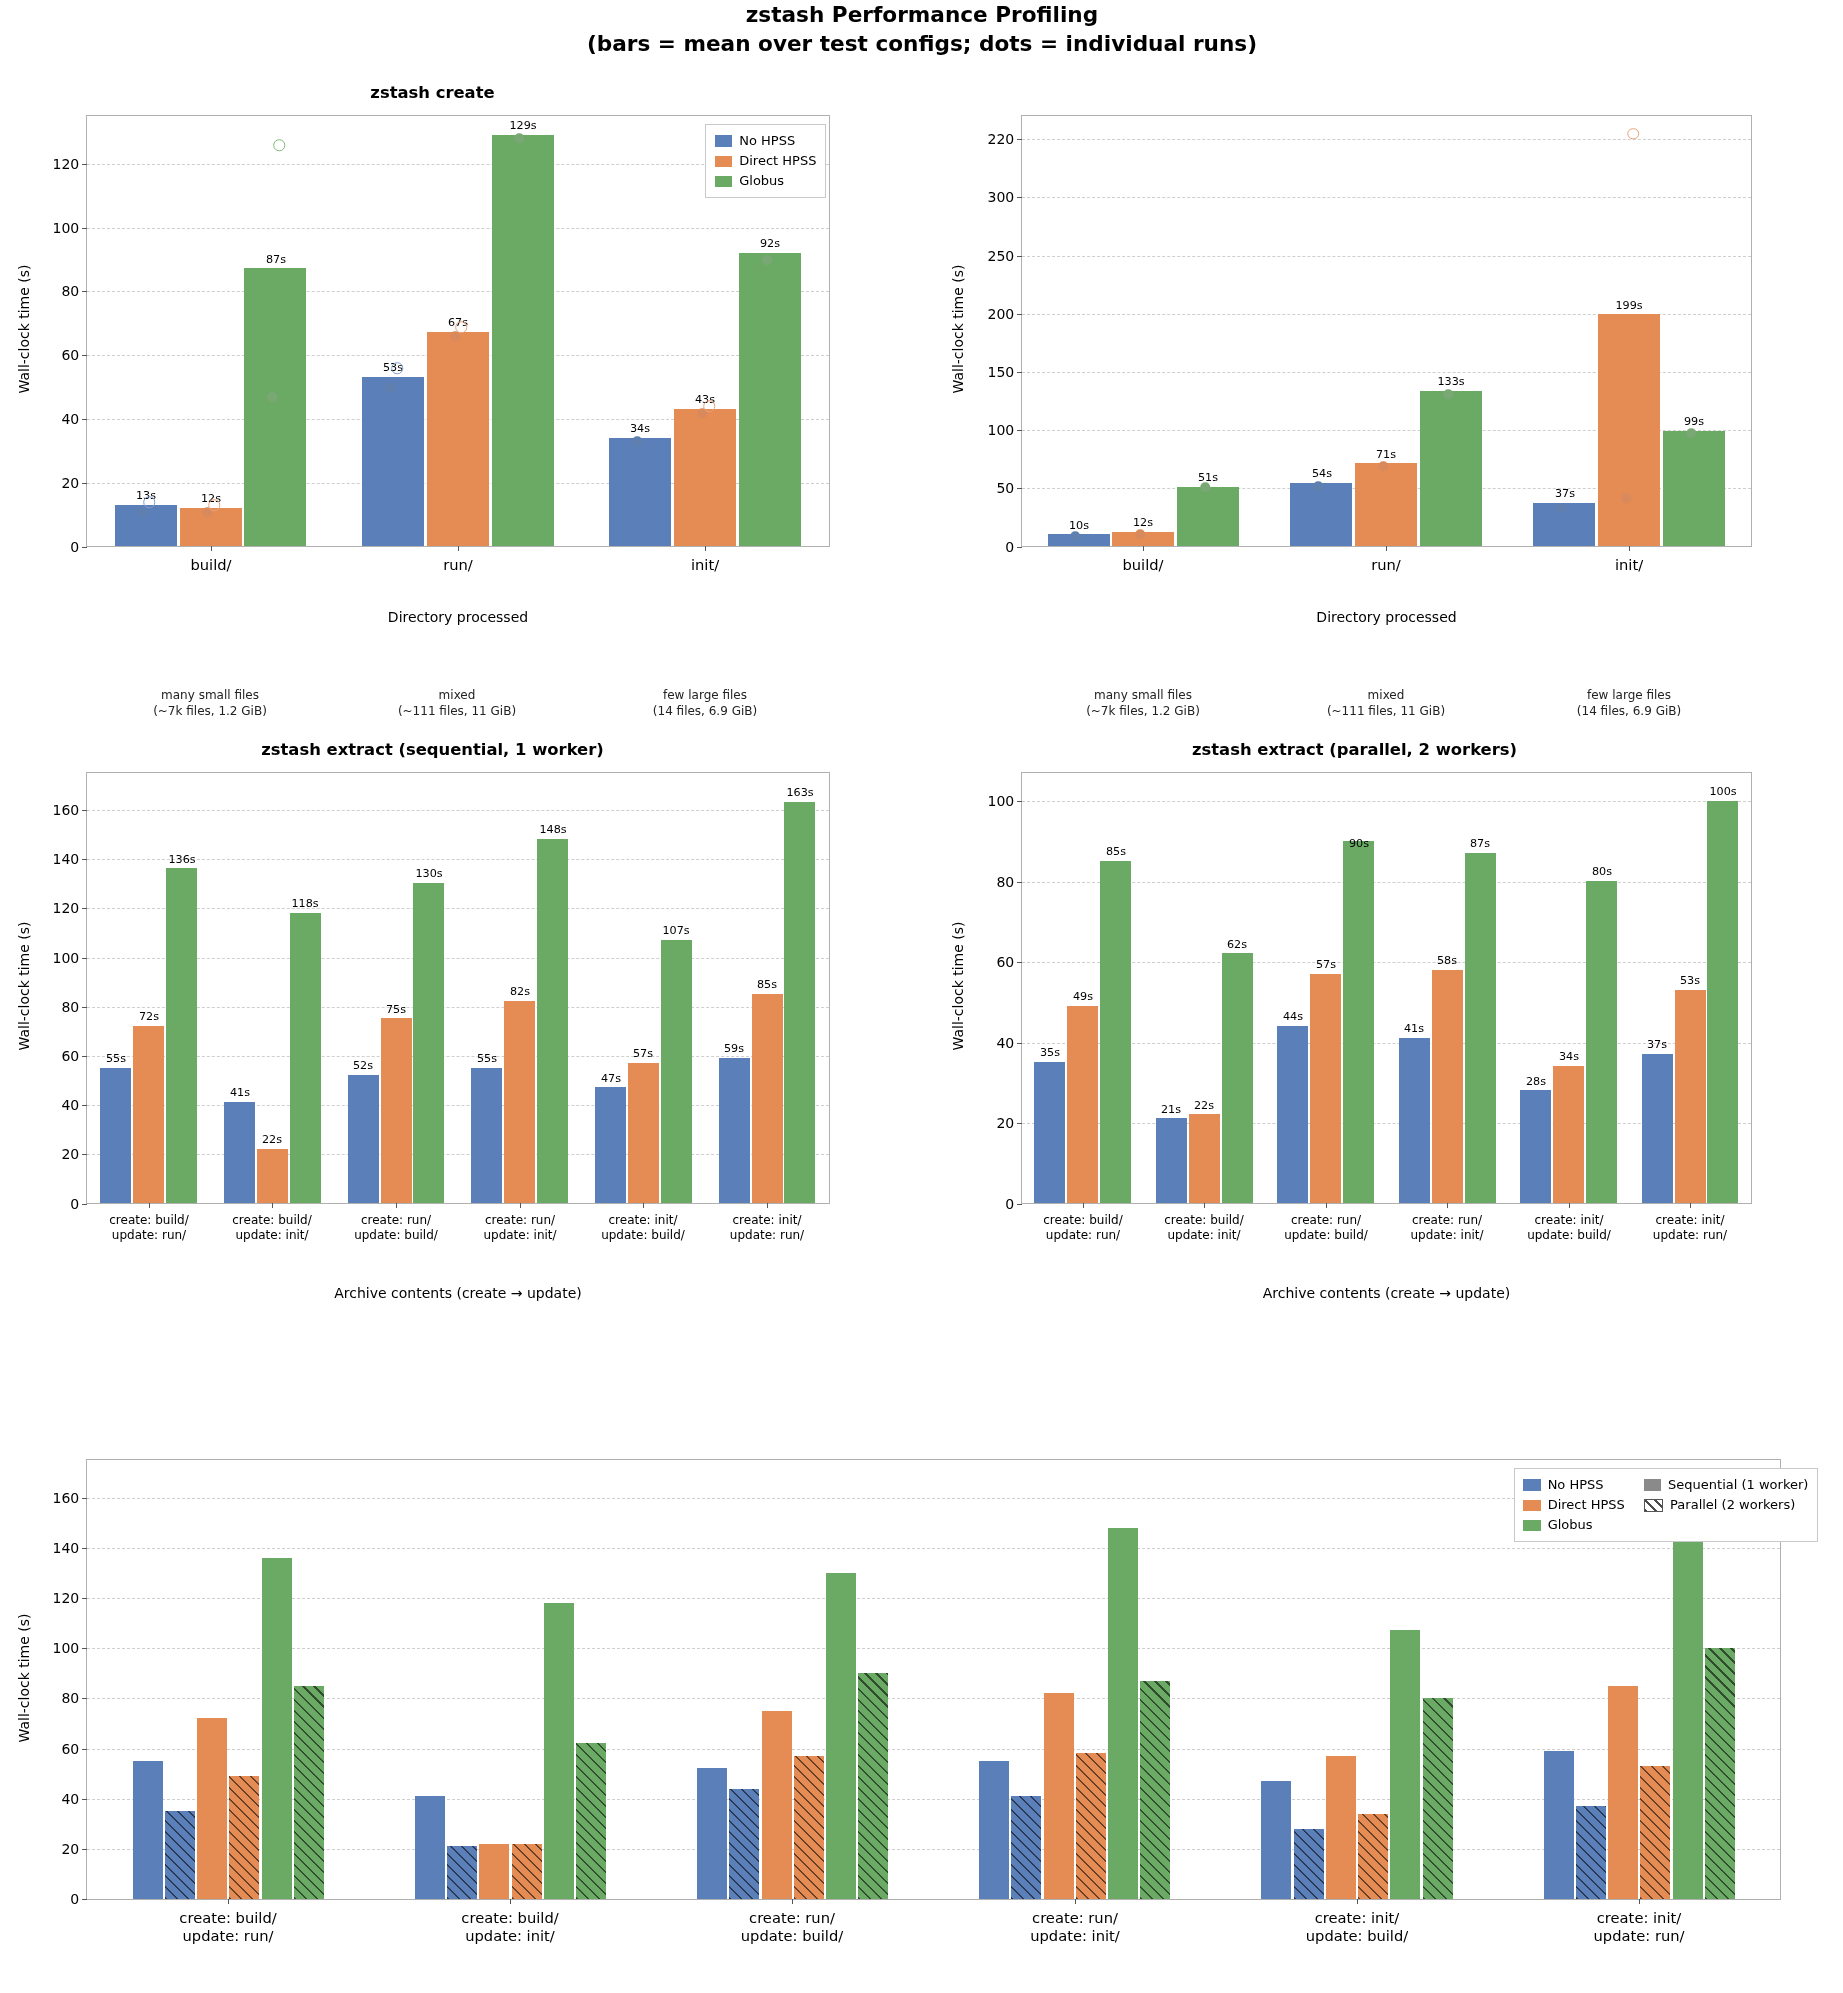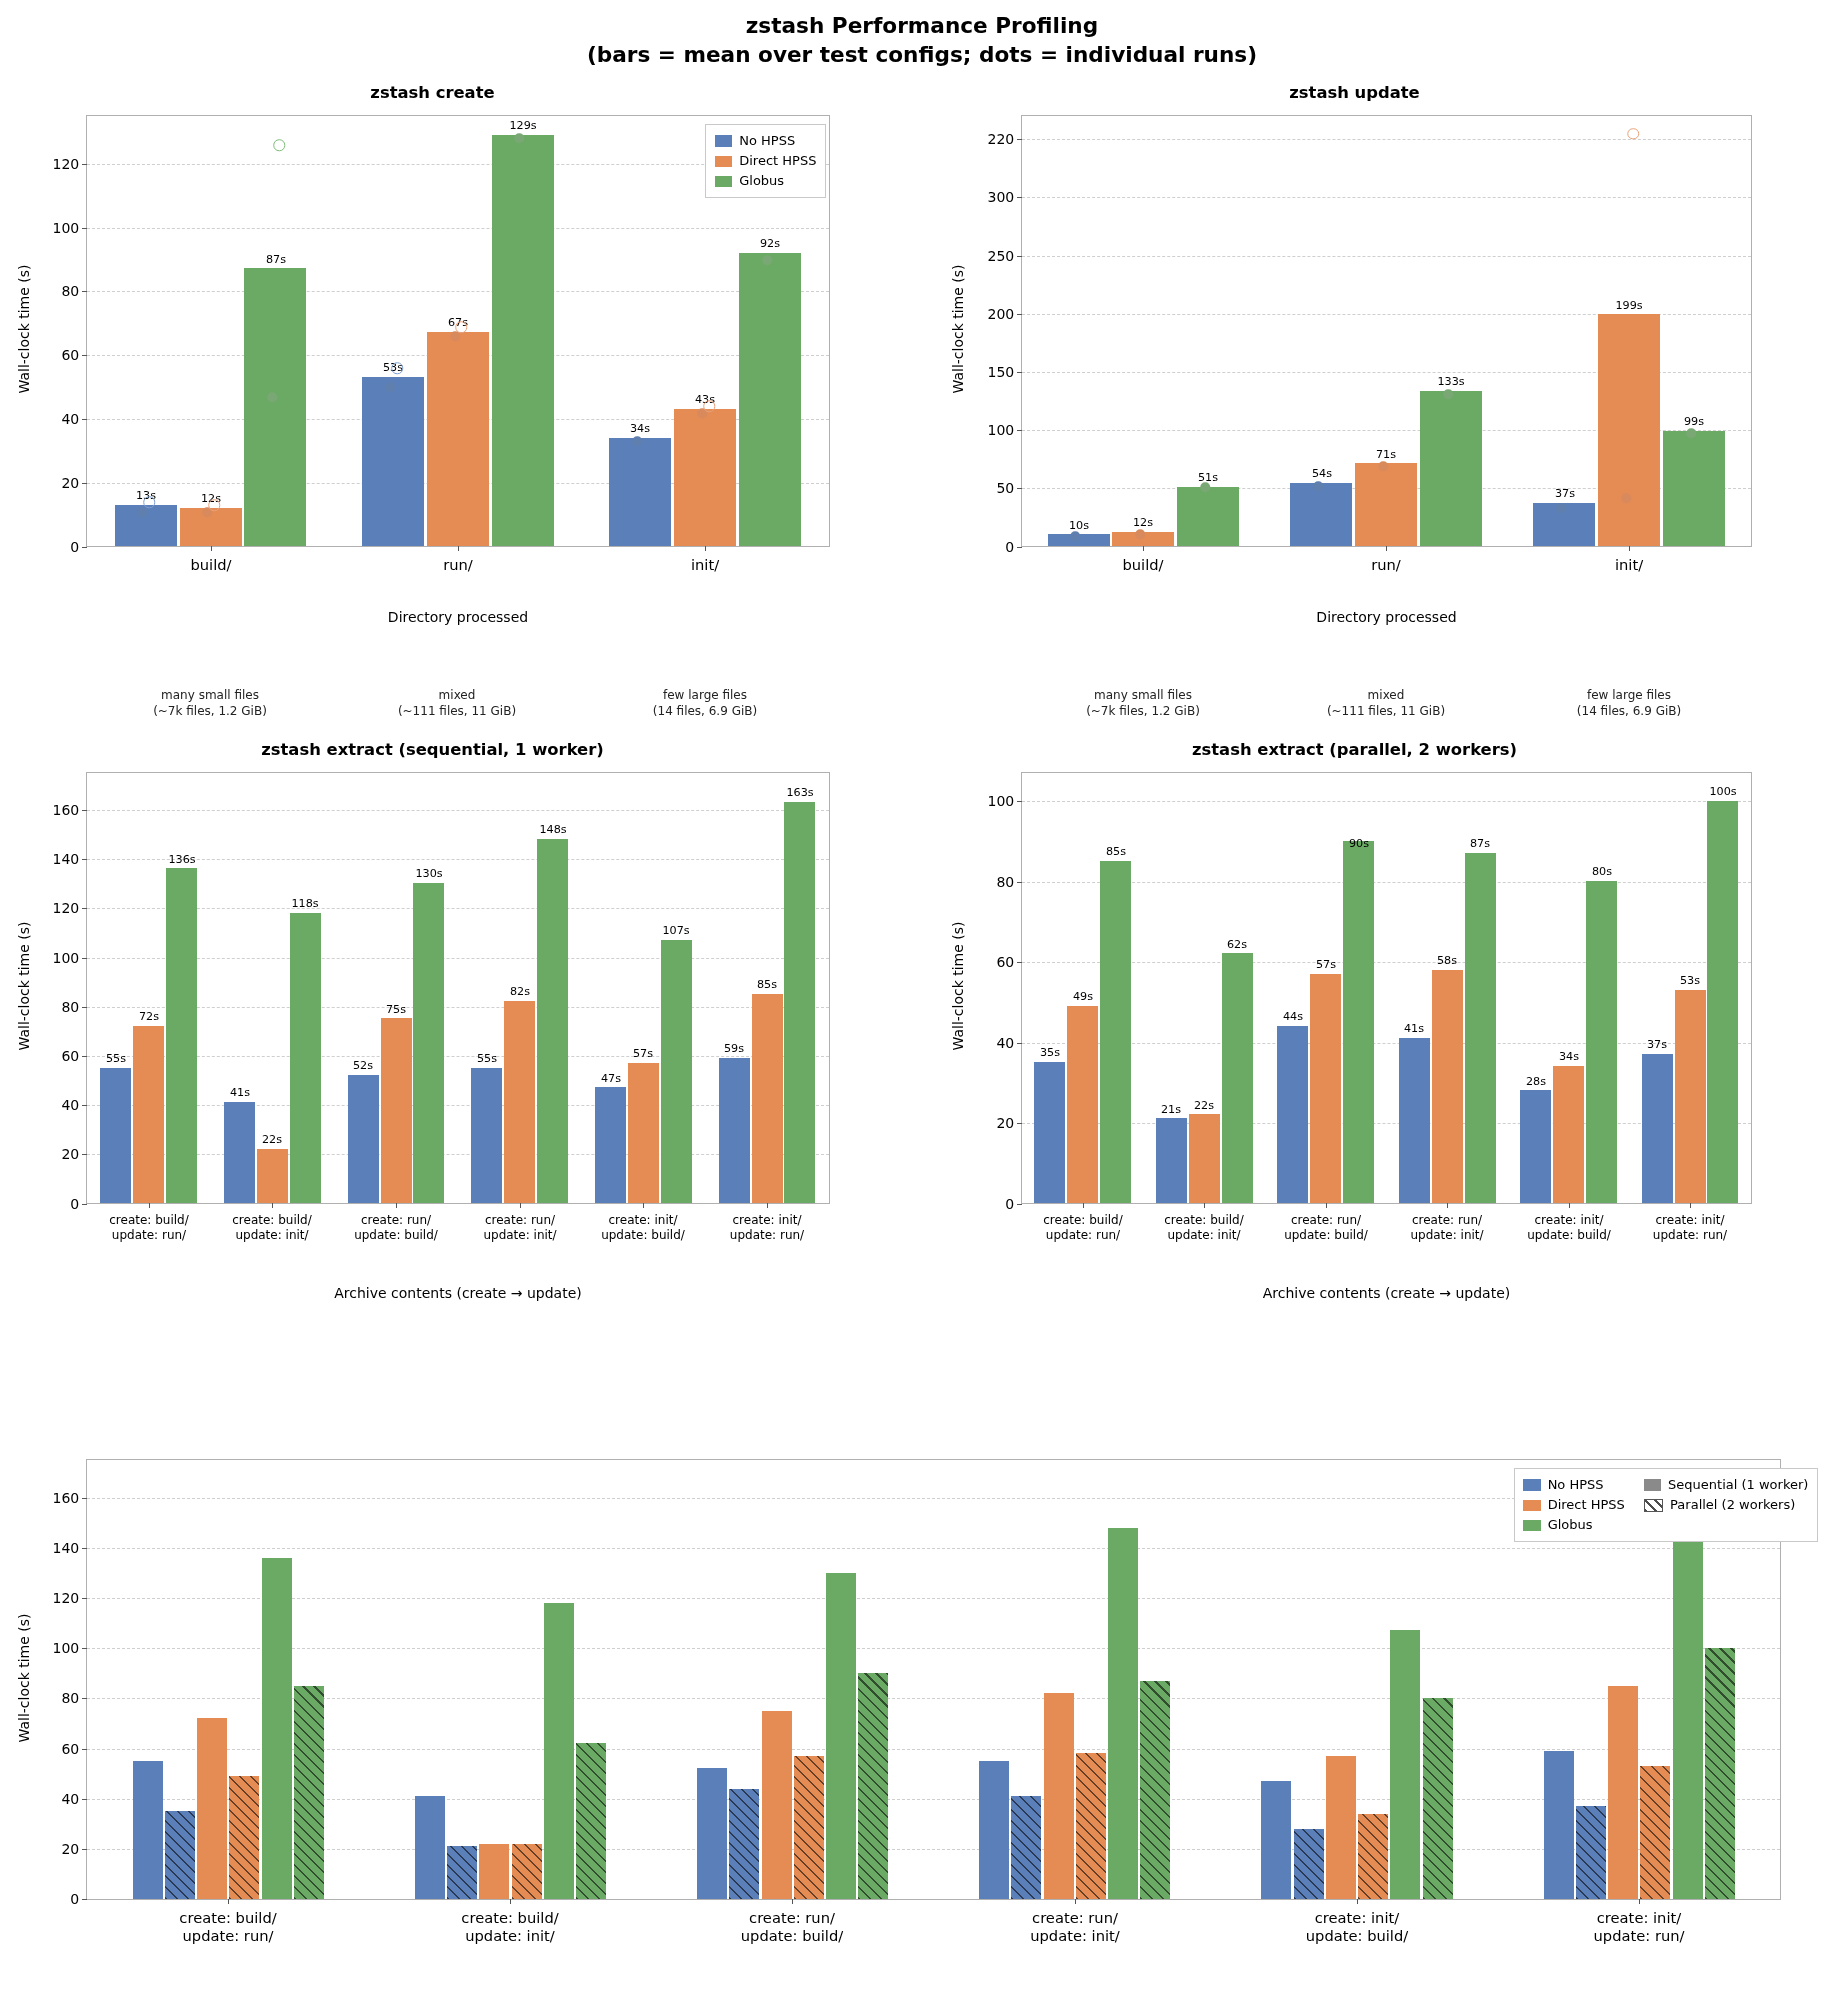--- a/index.html
+++ b/index.html
@@ -5,21 +5,21 @@
   html,body{margin:0;padding:0;}
   body{
     width:1844px;
     background:#ffffff;
     font-family:"DejaVu Sans", sans-serif;
     color:#000000;
   }
   .page{position:relative;width:1844px;height:1993px;}
 
   .suptitle{
-    position:absolute;top:11px;left:0;width:1844px;text-align:center;
+    position:absolute;top:0;left:0;width:1844px;text-align:center;
     font-size:21.6px;font-weight:bold;line-height:1.35;
   }
 
   
   .panel{position:absolute;}
   .panel .title{
     position:absolute;left:0;width:100%;text-align:center;
     font-size:16.4px;font-weight:bold;line-height:1.3;
   }
   .plot{
@@ -175,21 +175,20 @@
     </div>
   <div class="subcap" style="left: 210px; top: 605px;">many small files
 (~7k files, 1.2 GiB)</div>
       <div class="subcap" style="left: 457px; top: 605px;">mixed
 (~111 files, 11 GiB)</div>
       <div class="subcap" style="left: 705px; top: 605px;">few large files
 (14 files, 6.9 GiB)</div>
     </div>
 
   <div class="panel" id="p-update" style="left:922px;top:82px;width:865px;height:571px;">
-    <div class="title" style="top:0;">zstash update</div>
     <div class="plot" id="plot-update" style="left:99px;top:33px;width:731px;height:432px;">
         <div class="ytickmark" style="top: 431px;"></div>
         <div class="ytick" style="top: 431px;">0</div>
         <div class="grid-line" style="top: 372px;"></div>
         <div class="ytickmark" style="top: 372px;"></div>
         <div class="ytick" style="top: 372px;">50</div>
         <div class="grid-line" style="top: 314px;"></div>
         <div class="ytickmark" style="top: 314px;"></div>
         <div class="ytick" style="top: 314px;">100</div>
         <div class="grid-line" style="top: 256px;"></div>

